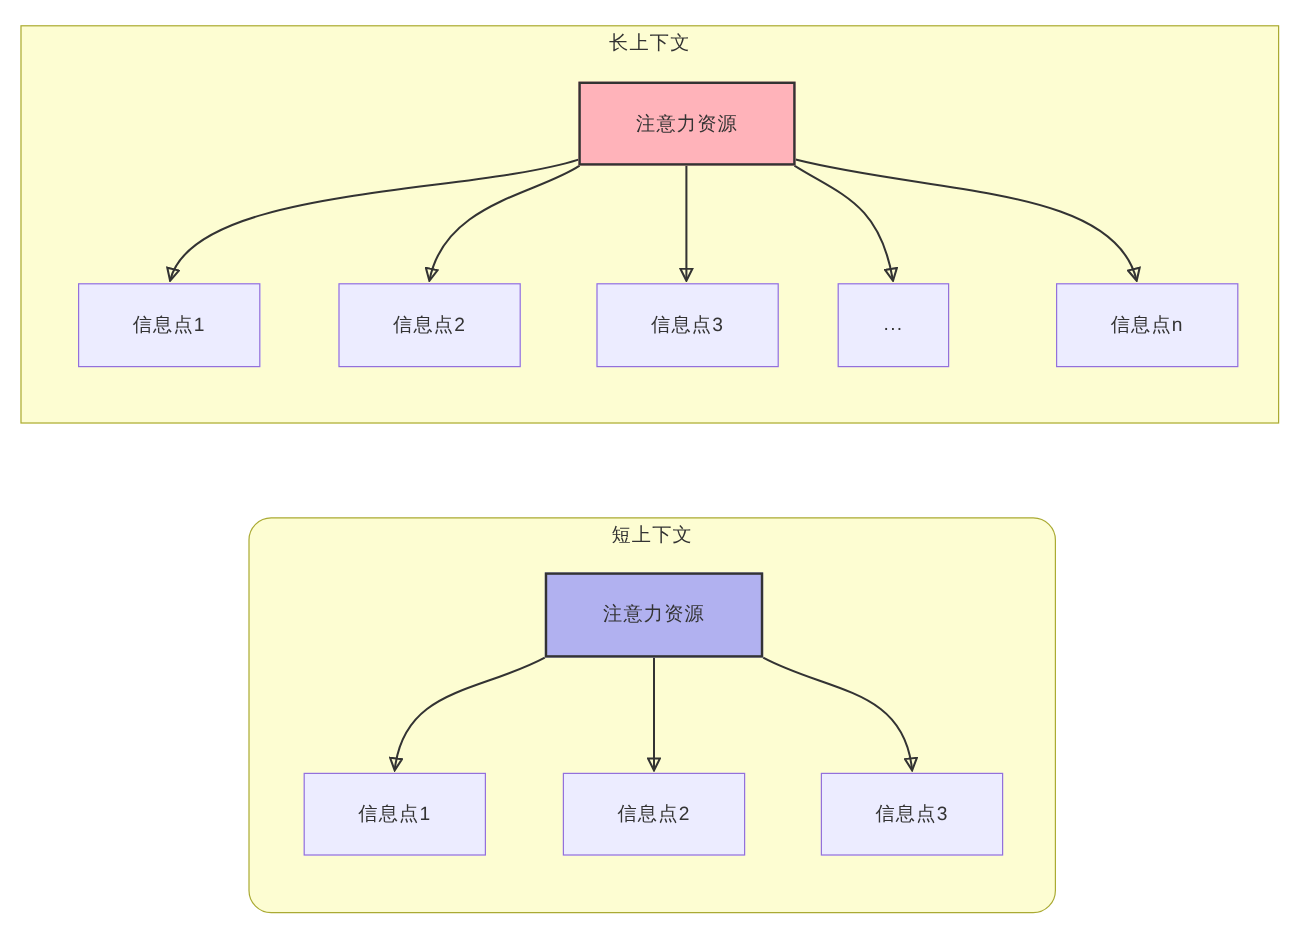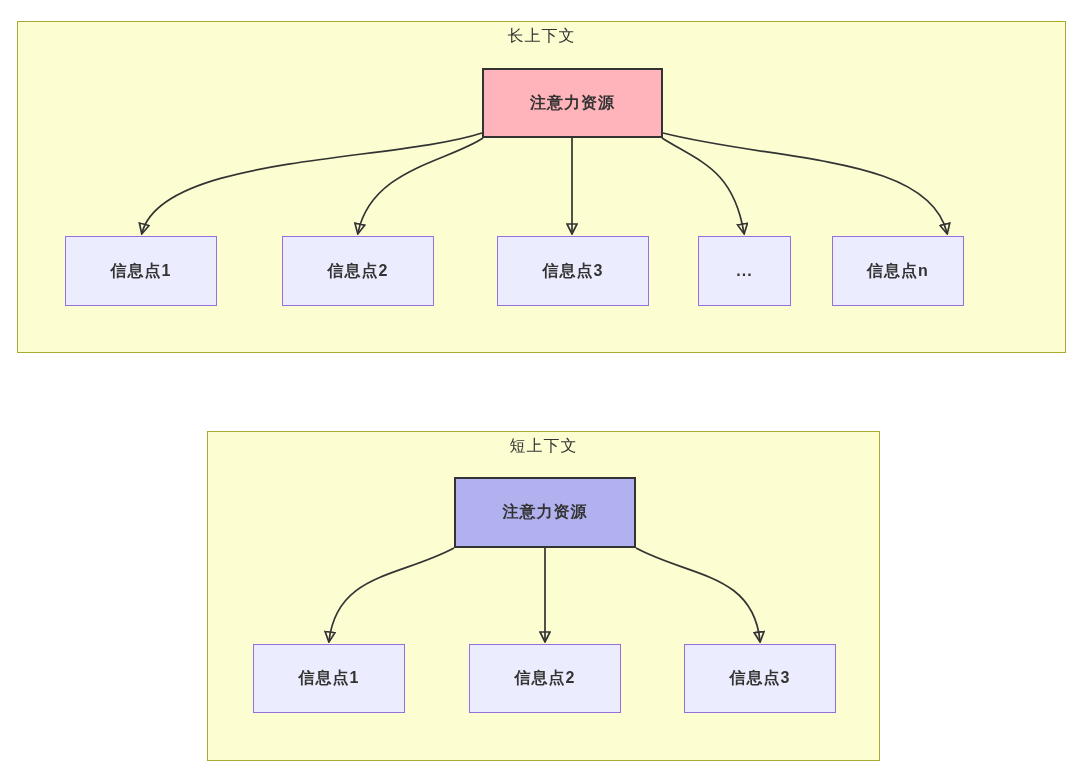--- a/index.html
+++ b/index.html
@@ -36,44 +36,43 @@
 
   .node{
     position:absolute;
     box-sizing:border-box;
     display:flex;
     align-items:center;
     justify-content:center;
     font-size:16px;
     color:var(--text);
     letter-spacing:1px;
-    font-weight:bold;
   }
   .info-node{
     background:var(--node-fill);
     border:1px solid var(--node-border);
   }
   .attn-node{
     border:2px solid var(--attn-border);
     font-size:16px;
   }
   .attn-long{background:var(--attn-long-fill);}
   .attn-short{background:var(--attn-short-fill);}
 
   
   #cluster-long{left:17px;top:21px;width:1049px;height:332px;}
   #attn-long{left:482px;top:68px;width:181px;height:70px;}
   #lb1{left:65px;top:236px;width:152px;height:70px;}
   #lb2{left:282px;top:236px;width:152px;height:70px;}
   #lb3{left:497px;top:236px;width:152px;height:70px;}
   #lb4{left:698px;top:236px;width:93px;height:70px;}
-  #lb5{left:832px;top:236px;width:132px;height:70px;text-align:right;}
+  #lb5{left:880px;top:236px;width:152px;height:70px;text-align:right;}
 
   
-  #cluster-short{left:207px;top:431px;width:673px;height:330px;}
+  #cluster-short{left:207px;top:431px;width:673px;height:330px;border-radius:19px;}
   #attn-short{left:454px;top:477px;width:182px;height:71px;}
   #sb1{left:253px;top:644px;width:152px;height:69px;}
   #sb2{left:469px;top:644px;width:152px;height:69px;}
   #sb3{left:684px;top:644px;width:152px;height:69px;}
 
   .edges{
     position:absolute;
     left:0;top:0;
     width:1080px;height:774px;
     pointer-events:none;

